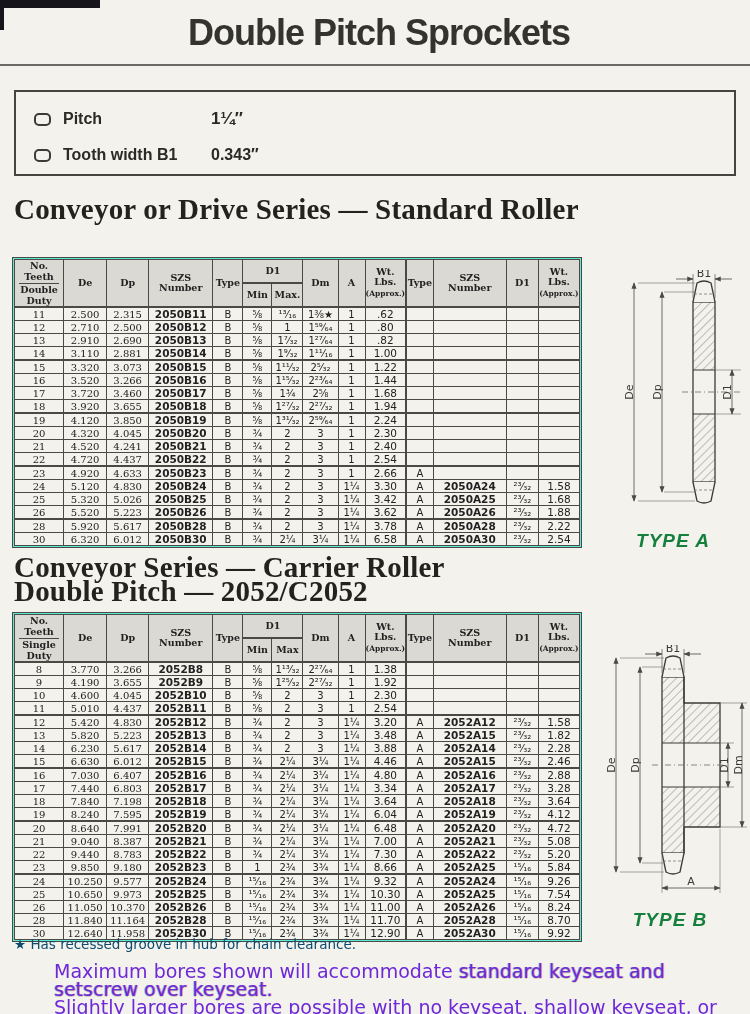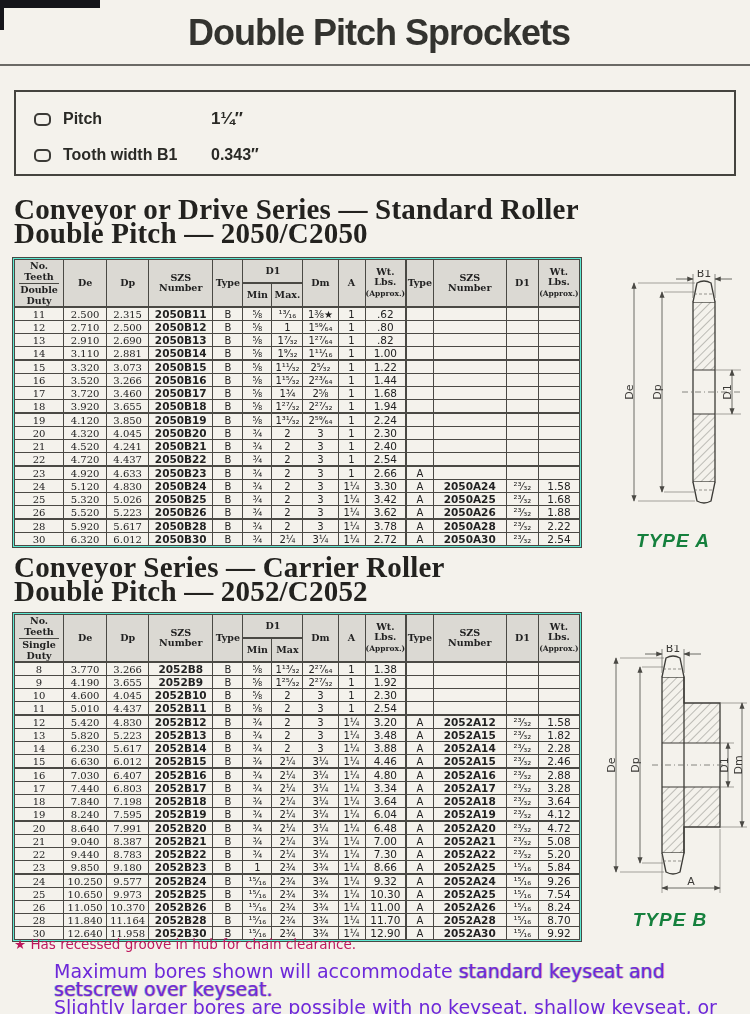--- a/index.html
+++ b/index.html
@@ -73,21 +73,21 @@
   .diagram { position:absolute; }
   #diagram-a { left:598px; top:270px; width:150px; }
   #diagram-b { left:590px; top:645px; width:160px; }
   .type-label {
     text-align:center; font-family:"Liberation Sans", sans-serif;
     font-weight:bold; font-style:italic; font-size:19px; letter-spacing:1px; color:#15803d;
     margin-top:4px;
   }
   svg text { font-family:"DejaVu Sans", sans-serif; font-size:11px; fill:#3a3936; }
 
-  .footnote-star { position:absolute; left:14px; top:936px; font-size:13.5px; color:#be185d; }
+  .footnote-star { position:absolute; left:14px; top:936px; font-size:13.5px; color:#0c4a6e; }
   .footnote-block { position:absolute; left:38px; top:962px; font-size:19px; line-height:18px; color:#6d28d9;margin-left:16px; }
   .smudge {
     text-shadow: 1px 0 rgba(200,40,140,0.45), -1px 0 rgba(40,150,210,0.45), 0 1px rgba(120,120,40,0.3);
   }
 </style>
 </head>
 <body>
 
 <div id="page">
 
@@ -105,21 +105,20 @@
     </div>
     <div class="spec-row r2">
       <span class="bullet"></span>
       <span class="spec-label">Tooth width B1</span>
       <span class="spec-value">0.343″</span>
     </div>
   </div>
 
   <div class="section-heading" id="heading-1">
     <div class="h-line">Conveyor or Drive Series — Standard Roller</div>
-    <div class="h-line">Double Pitch — 2050/C2050</div>
   </div>
 
   <div class="table-frame" id="frame-2050">
     <table class="data-table" id="table-2050">
       <colgroup>
         <col style="width:49px">
           <col style="width:43px">
           <col style="width:42px">
           <col style="width:64px">
         <col style="width:30px">
@@ -433,21 +432,21 @@
           <tr>
             <td>30</td>
             <td>6.320</td>
             <td>6.012</td>
             <td>2050B30</td>
             <td>B</td>
             <td>¾</td>
             <td>2¼</td>
             <td>3¼</td>
             <td>1¼</td>
-            <td>2.72</td>
+            <td>6.58</td>
             <td>A</td>
             <td>2050A30</td>
             <td>²³⁄₃₂</td>
             <td>2.54</td>
           </tr>
         </tbody>
     </table>
   </div>
 
   <div class="diagram" id="diagram-a">

